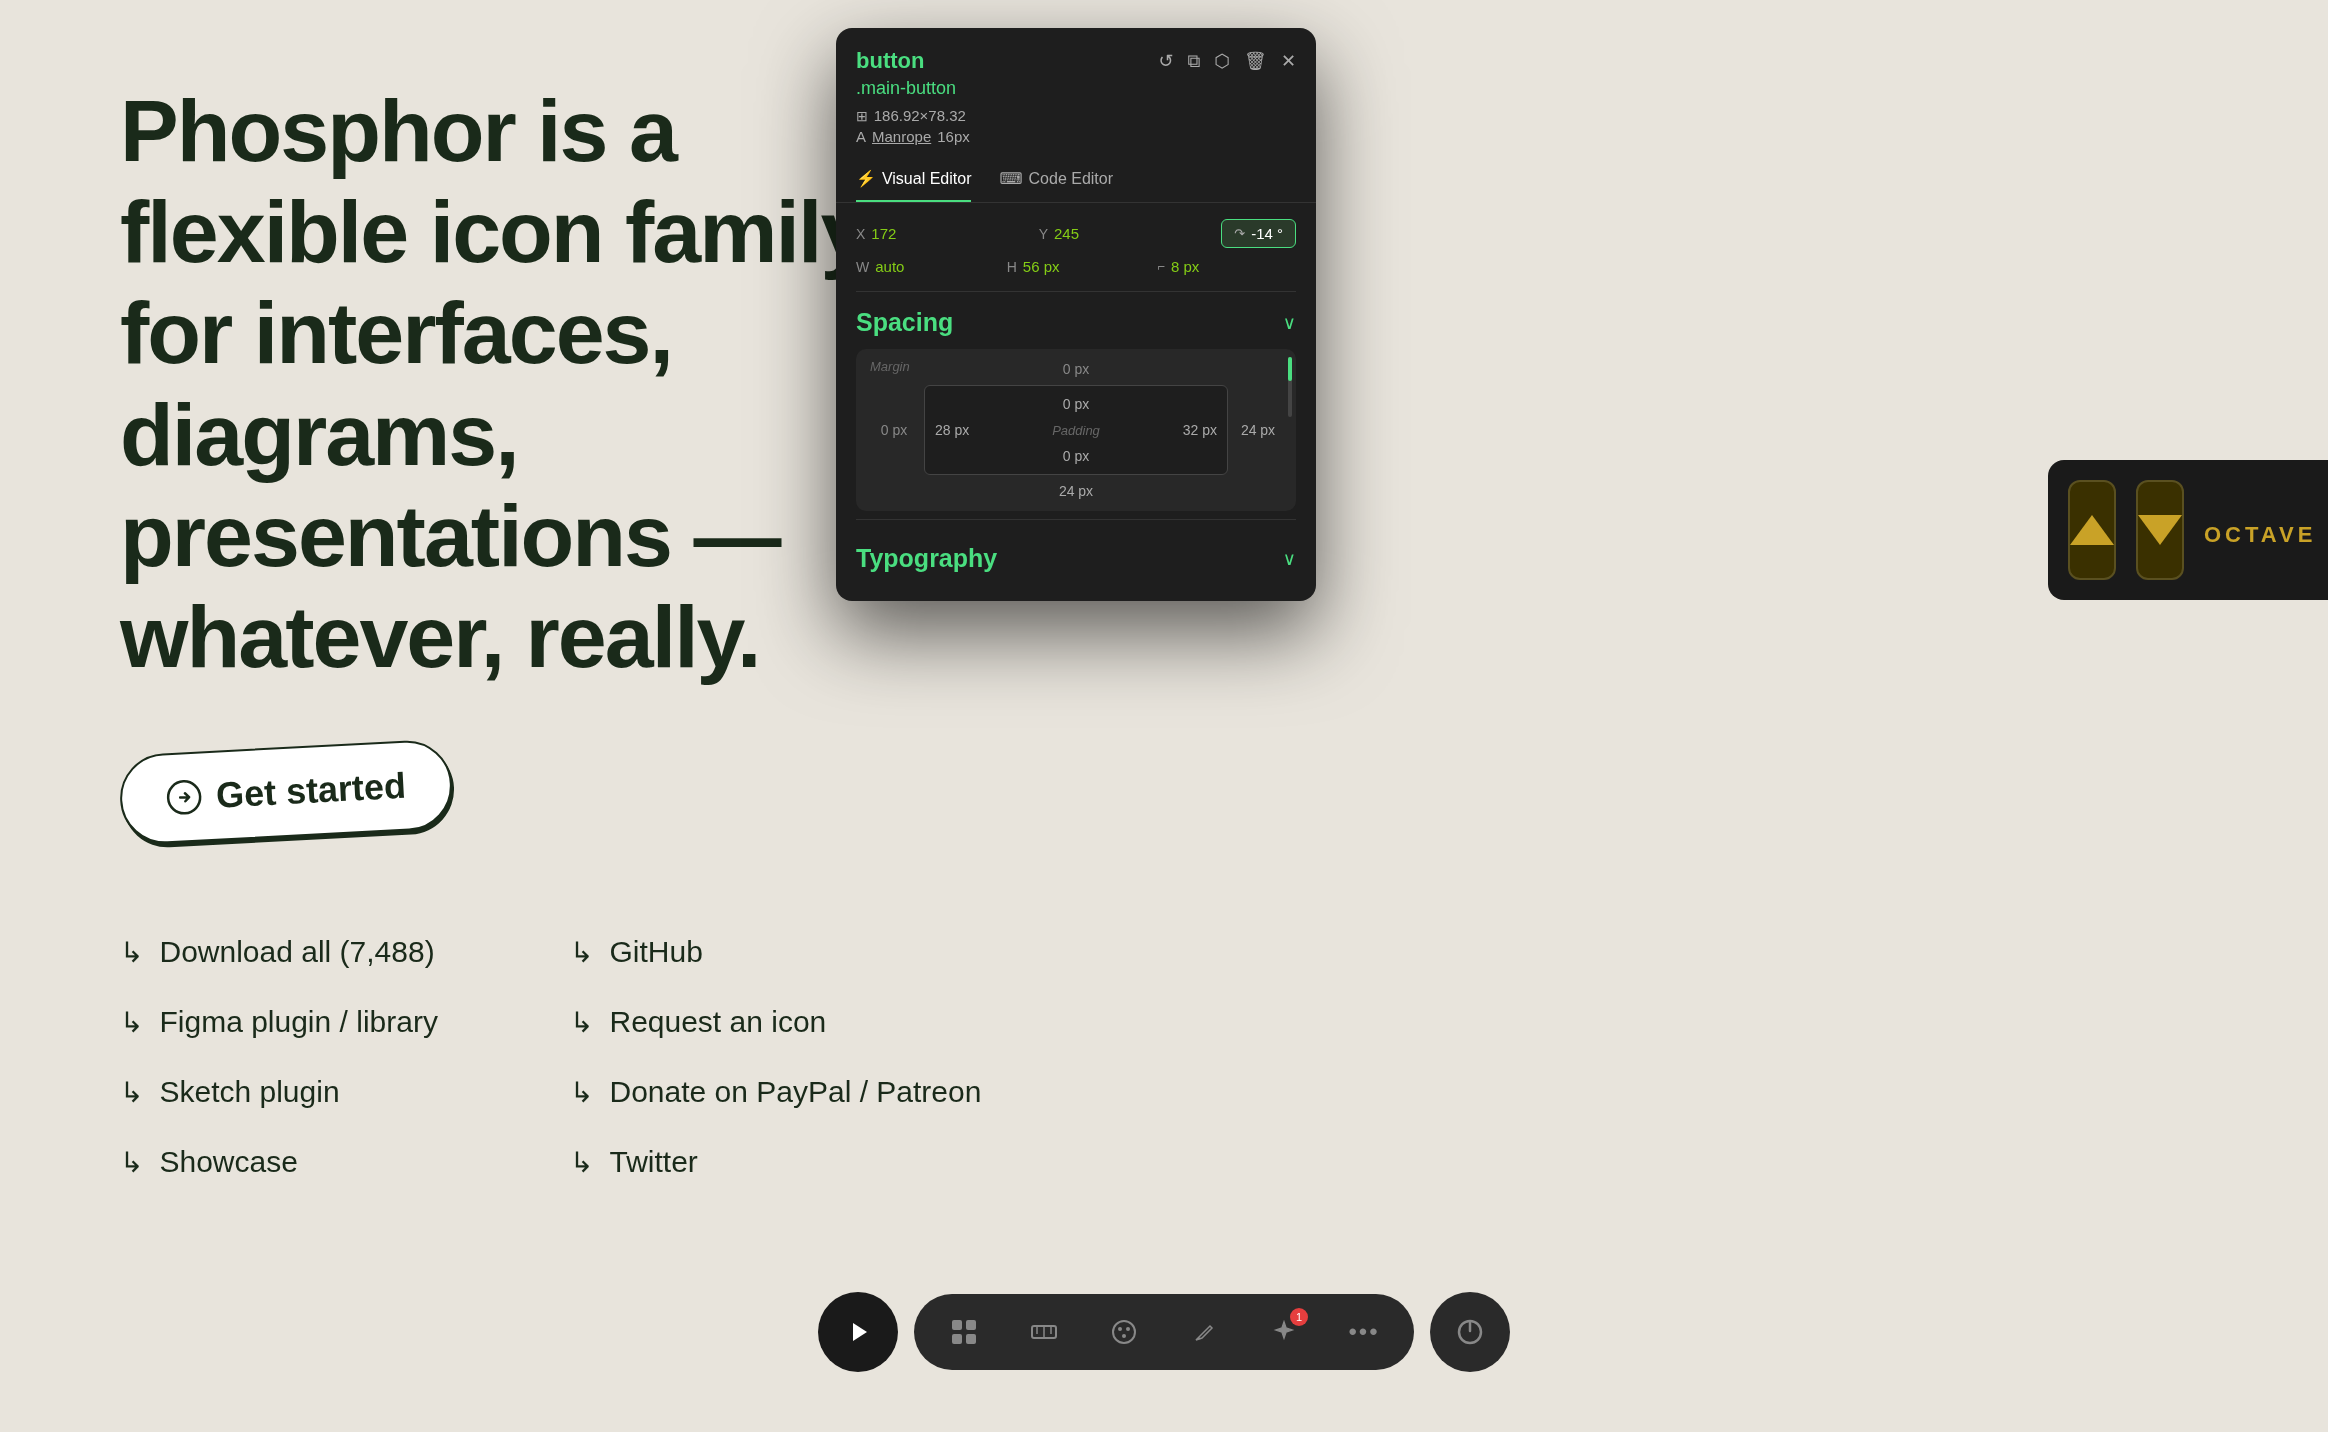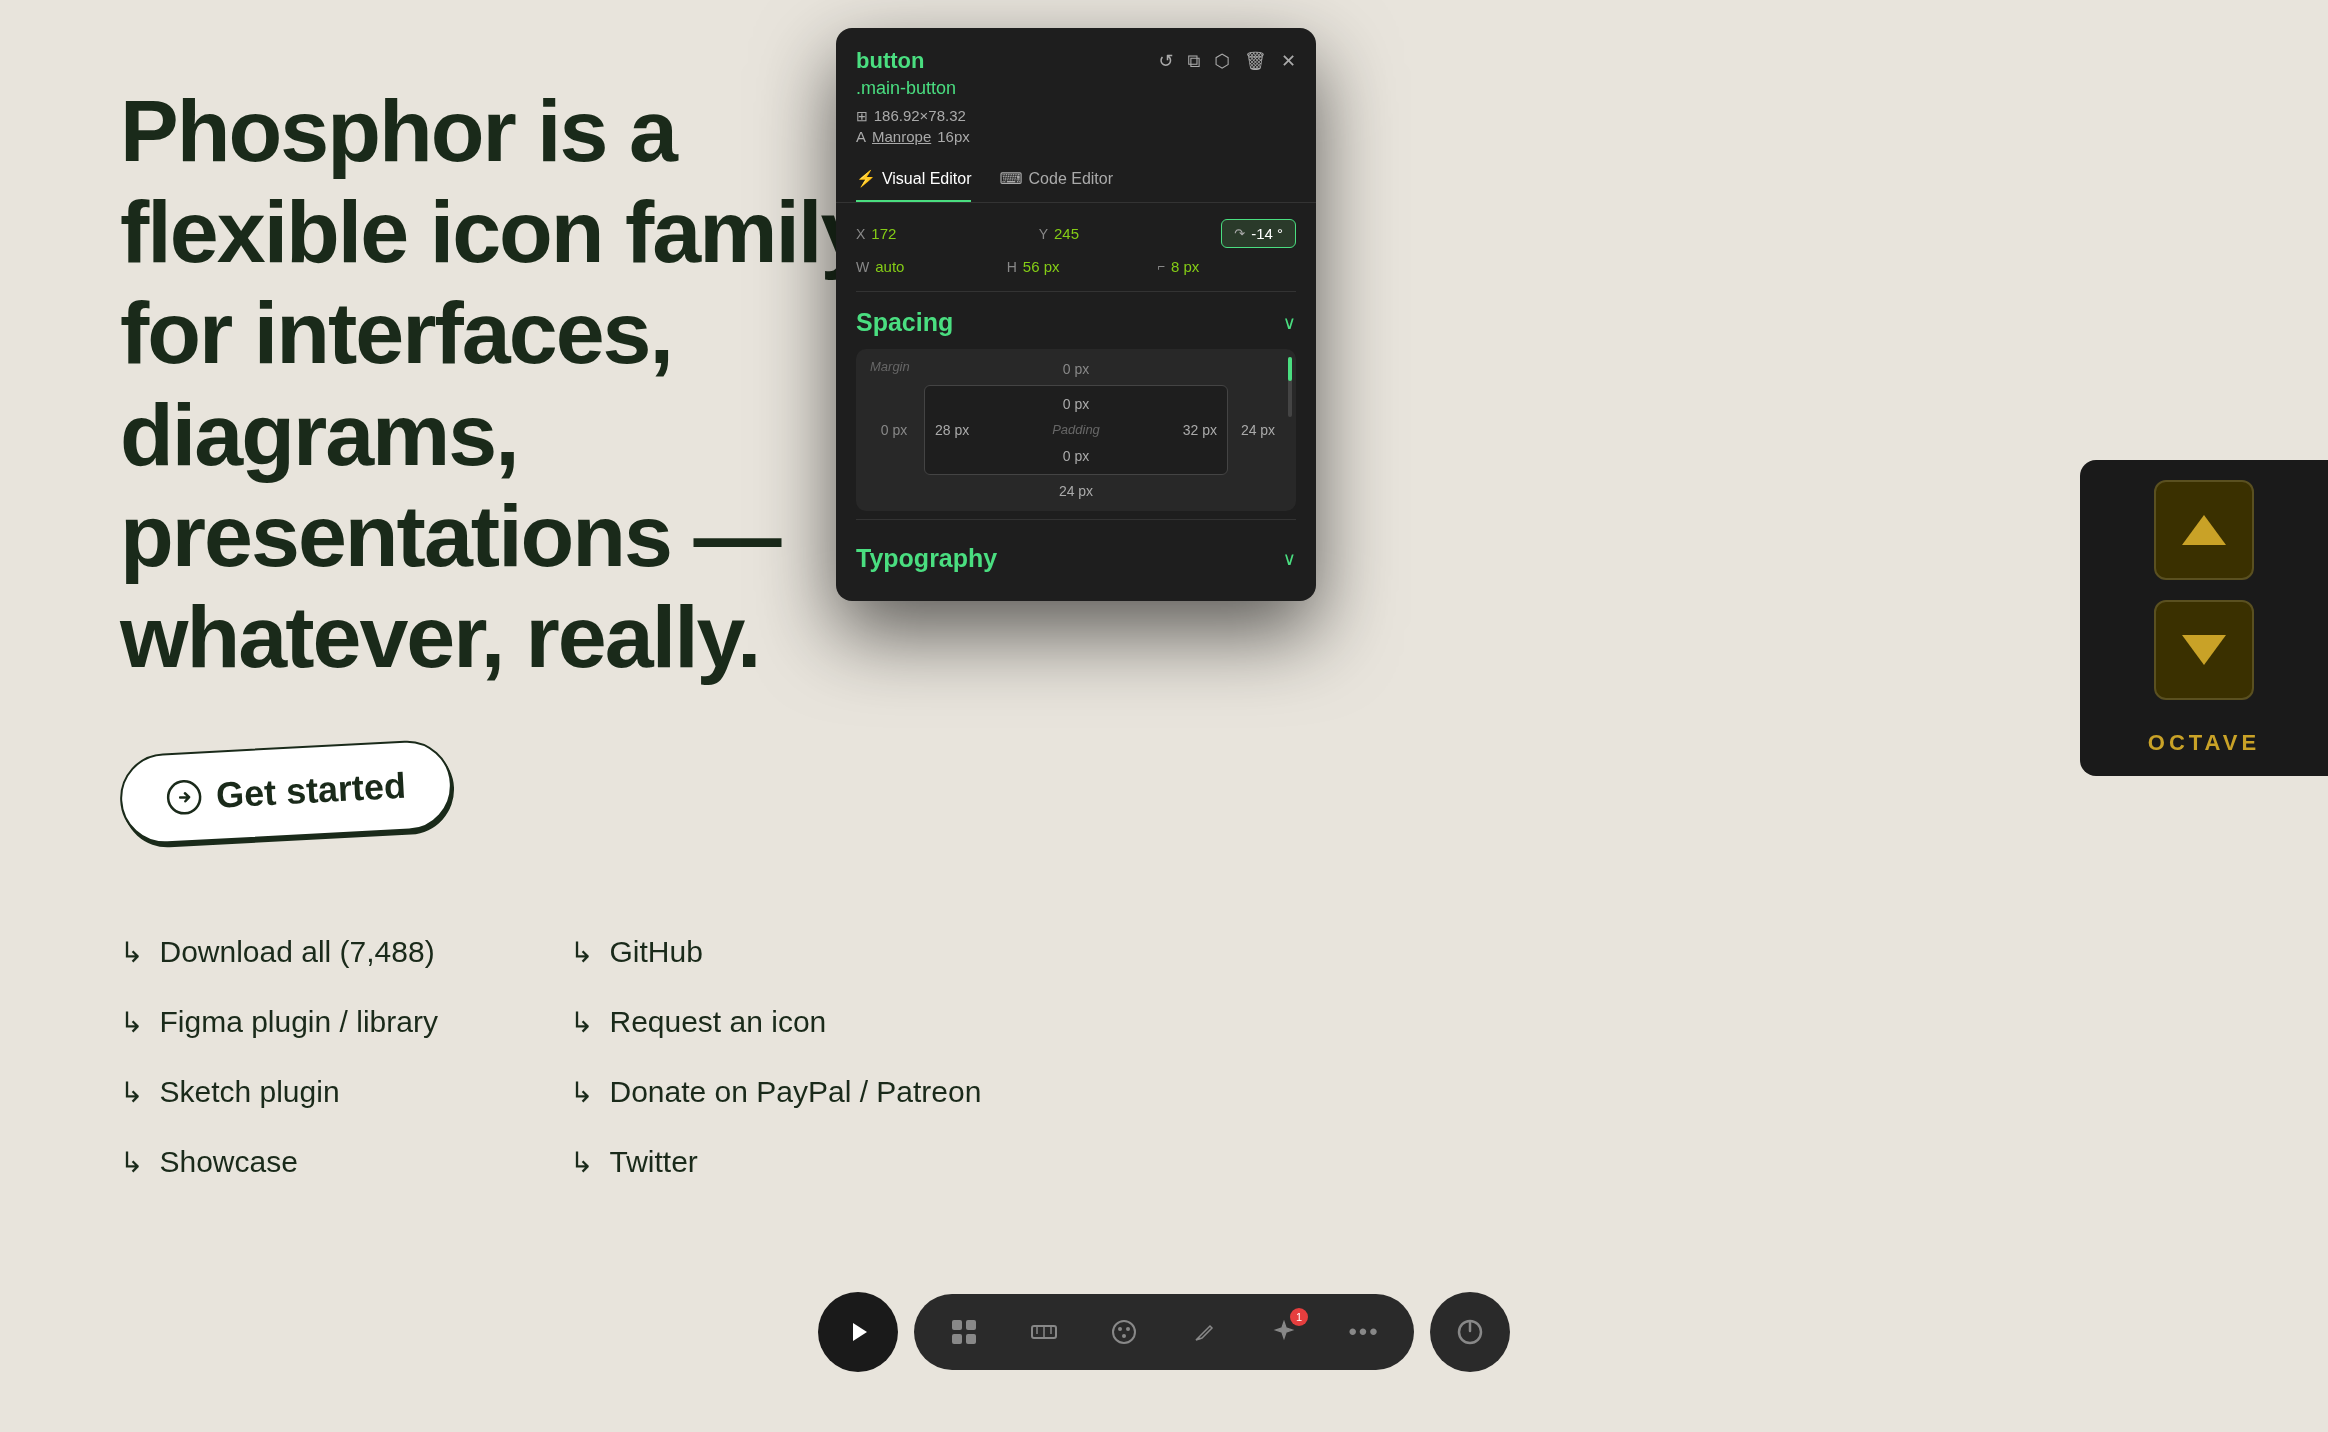--- a/index.html
+++ b/index.html
@@ -402,21 +402,21 @@
       gap: 4px;
     }
 
     .spacing-inner-top {
       font-size: 14px;
       color: #aaa;
     }
 
     .spacing-inner-middle {
       display: flex;
-      align-items: flex-start;
+      align-items: center;
       justify-content: space-between;
       width: 100%;
       padding: 6px 0;
     }
 
     .spacing-inner-left, .spacing-inner-right {
       font-size: 14px;
       color: #aaa;
     }
 
@@ -472,26 +472,25 @@
       border-top: 1px solid #333;
       padding-top: 24px;
       margin-top: 4px;
     }
 
     
     .octave-panel {
       position: absolute;
       top: 460px;
       right: 0;
-      width: 248px;
+      width: 280px;
       background: #1a1a1a;
       border-radius: 16px 0 0 16px;
       padding: 20px;
       display: flex;
-      flex-direction: column;
       align-items: center;
       gap: 20px;
     }
 
     .octave-btn {
       width: 100px;
       height: 100px;
       background: #3a3000;
       border: 2px solid #5a5020;
       border-radius: 12px;

